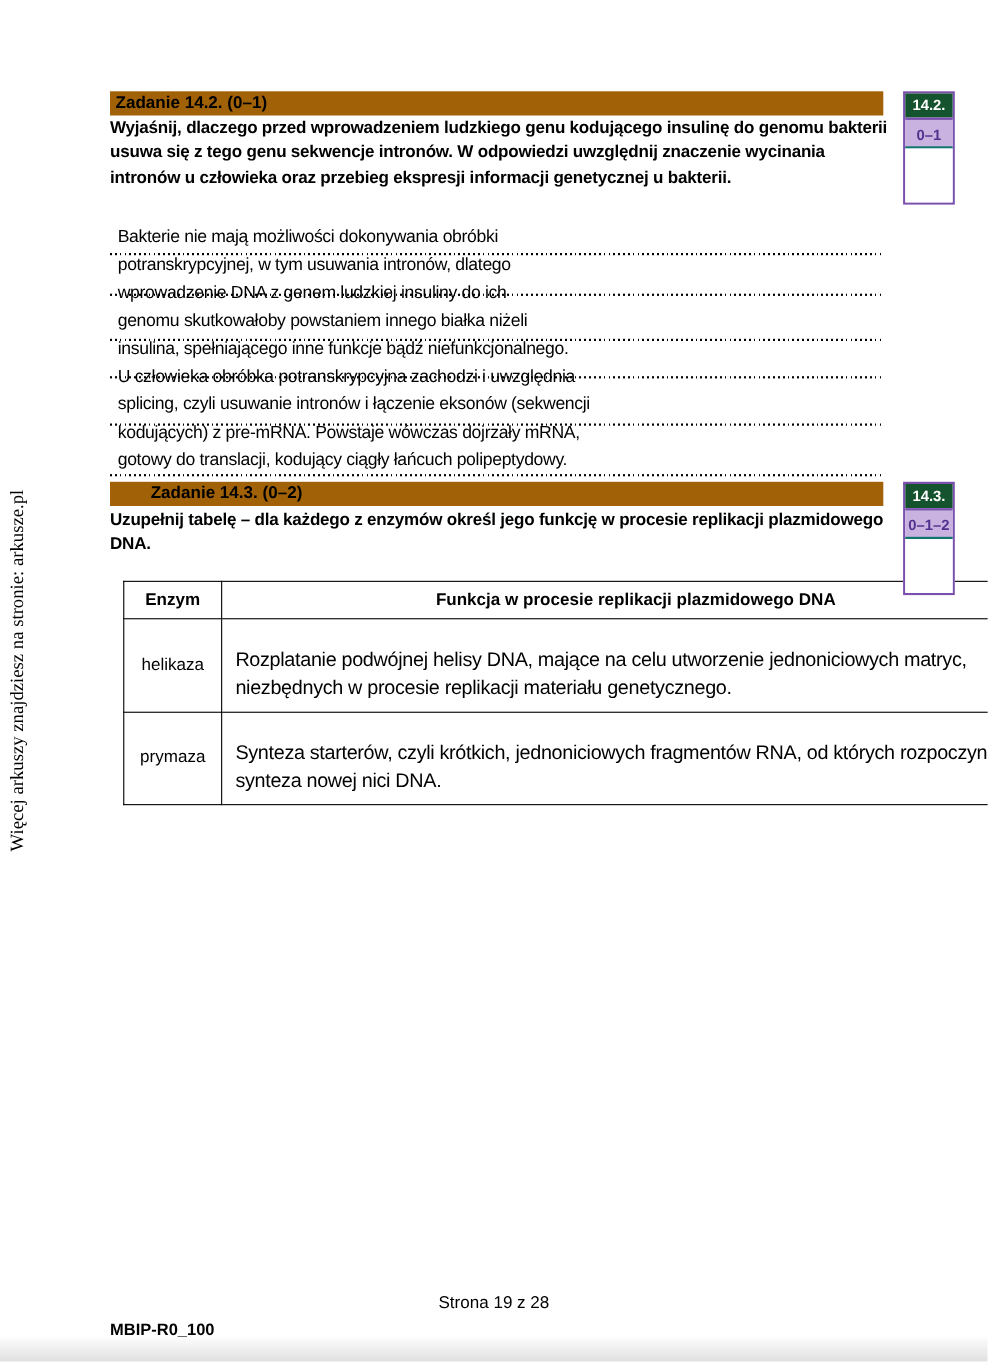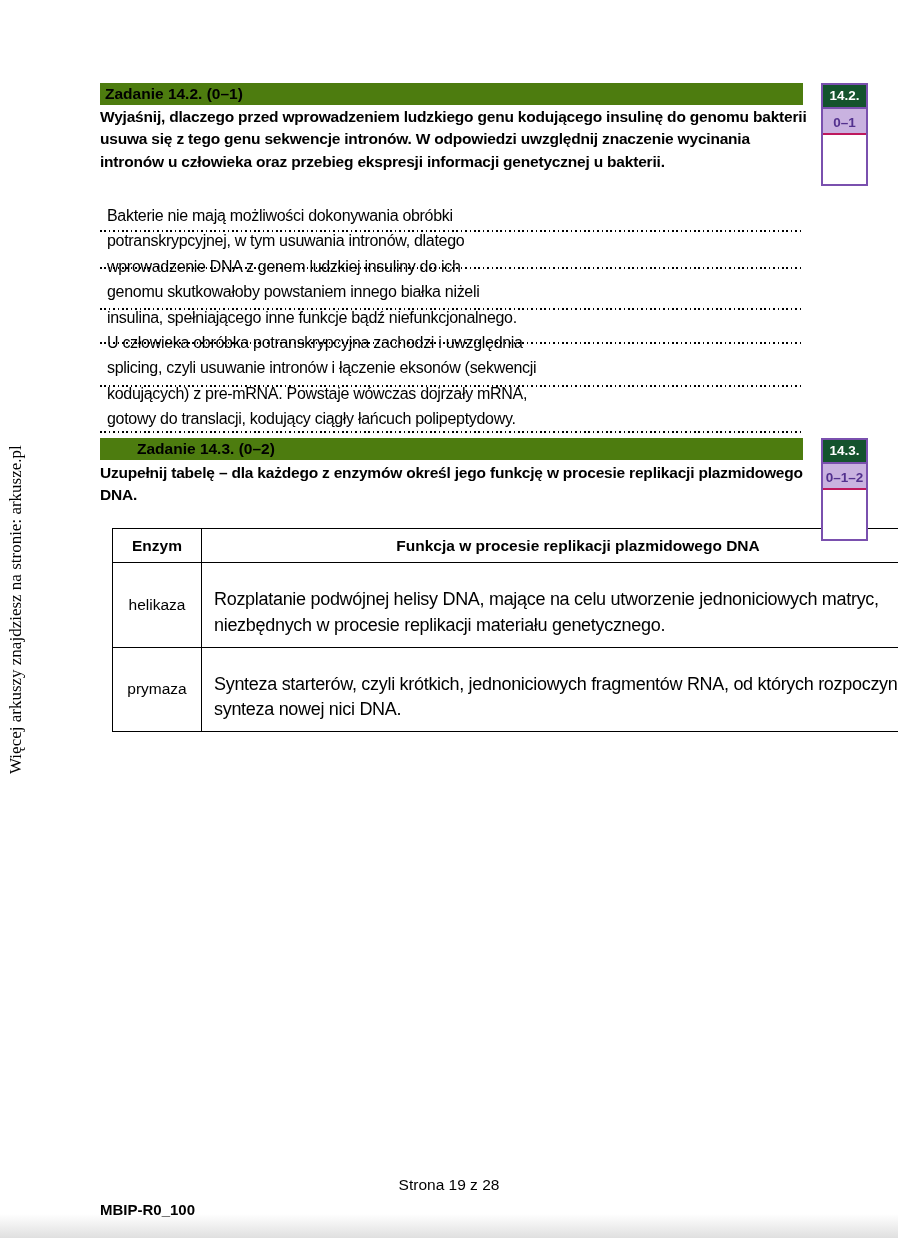--- a/index.html
+++ b/index.html
@@ -28,21 +28,21 @@
     color: #000;
     white-space: nowrap;
   }
 
   
   .task-bar {
     position: absolute;
     left: 100px;
     width: 703px;
     height: 22px;
-    background: #4d7c0f;
+    background: #a16207;
     font-weight: bold;
     font-size: 15.5px;
     line-height: 22px;
     padding-left: 5px;
   }
   .bar-142 { top: 83px; }
   .bar-143 { top: 438px; padding-left: 37px; }
 
   .question {
     position: absolute;
@@ -138,21 +138,21 @@
   }
   .badge-score {
     height: 28px;
     background: #c9b2e0;
     color: #53318e;
     font-weight: bold;
     font-size: 13.5px;
     line-height: 28px;
     text-align: center;
     border-top: 2px solid #7a50ae;
-    border-bottom: 2px solid #be185d;
+    border-bottom: 2px solid #0f766e;
   }
   .badge-empty { height: 49px; background: #fff; }
 
   
   .footer-page {
     position: absolute;
     left: 0;
     right: 0;
     top: 1176px;
     text-align: center;

